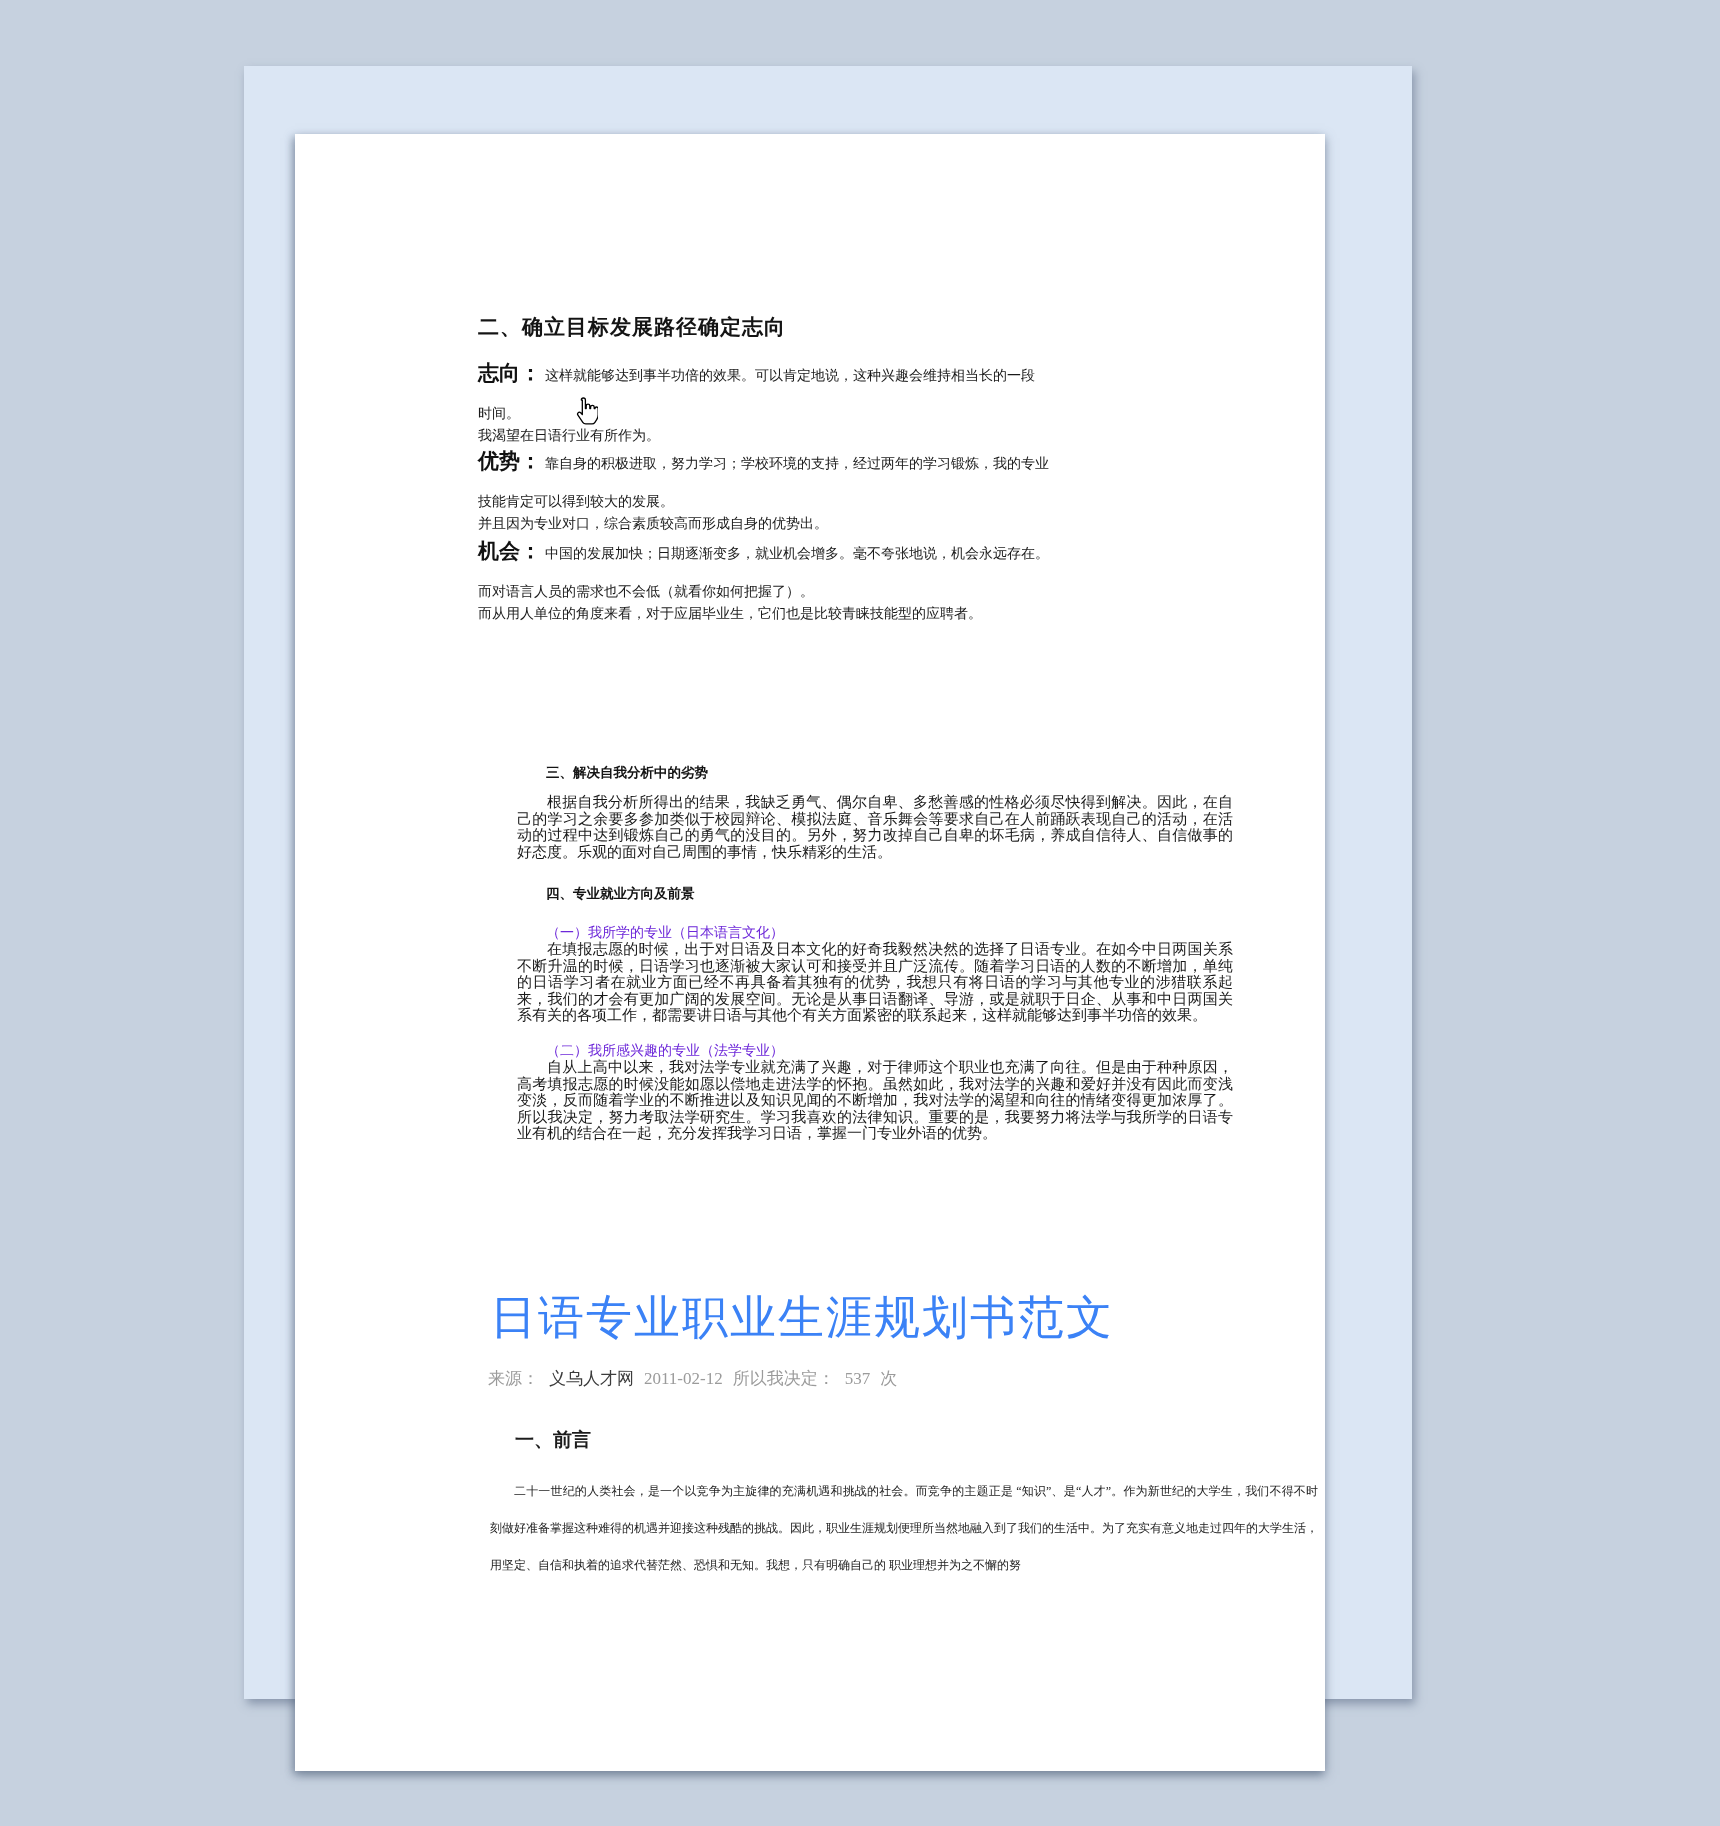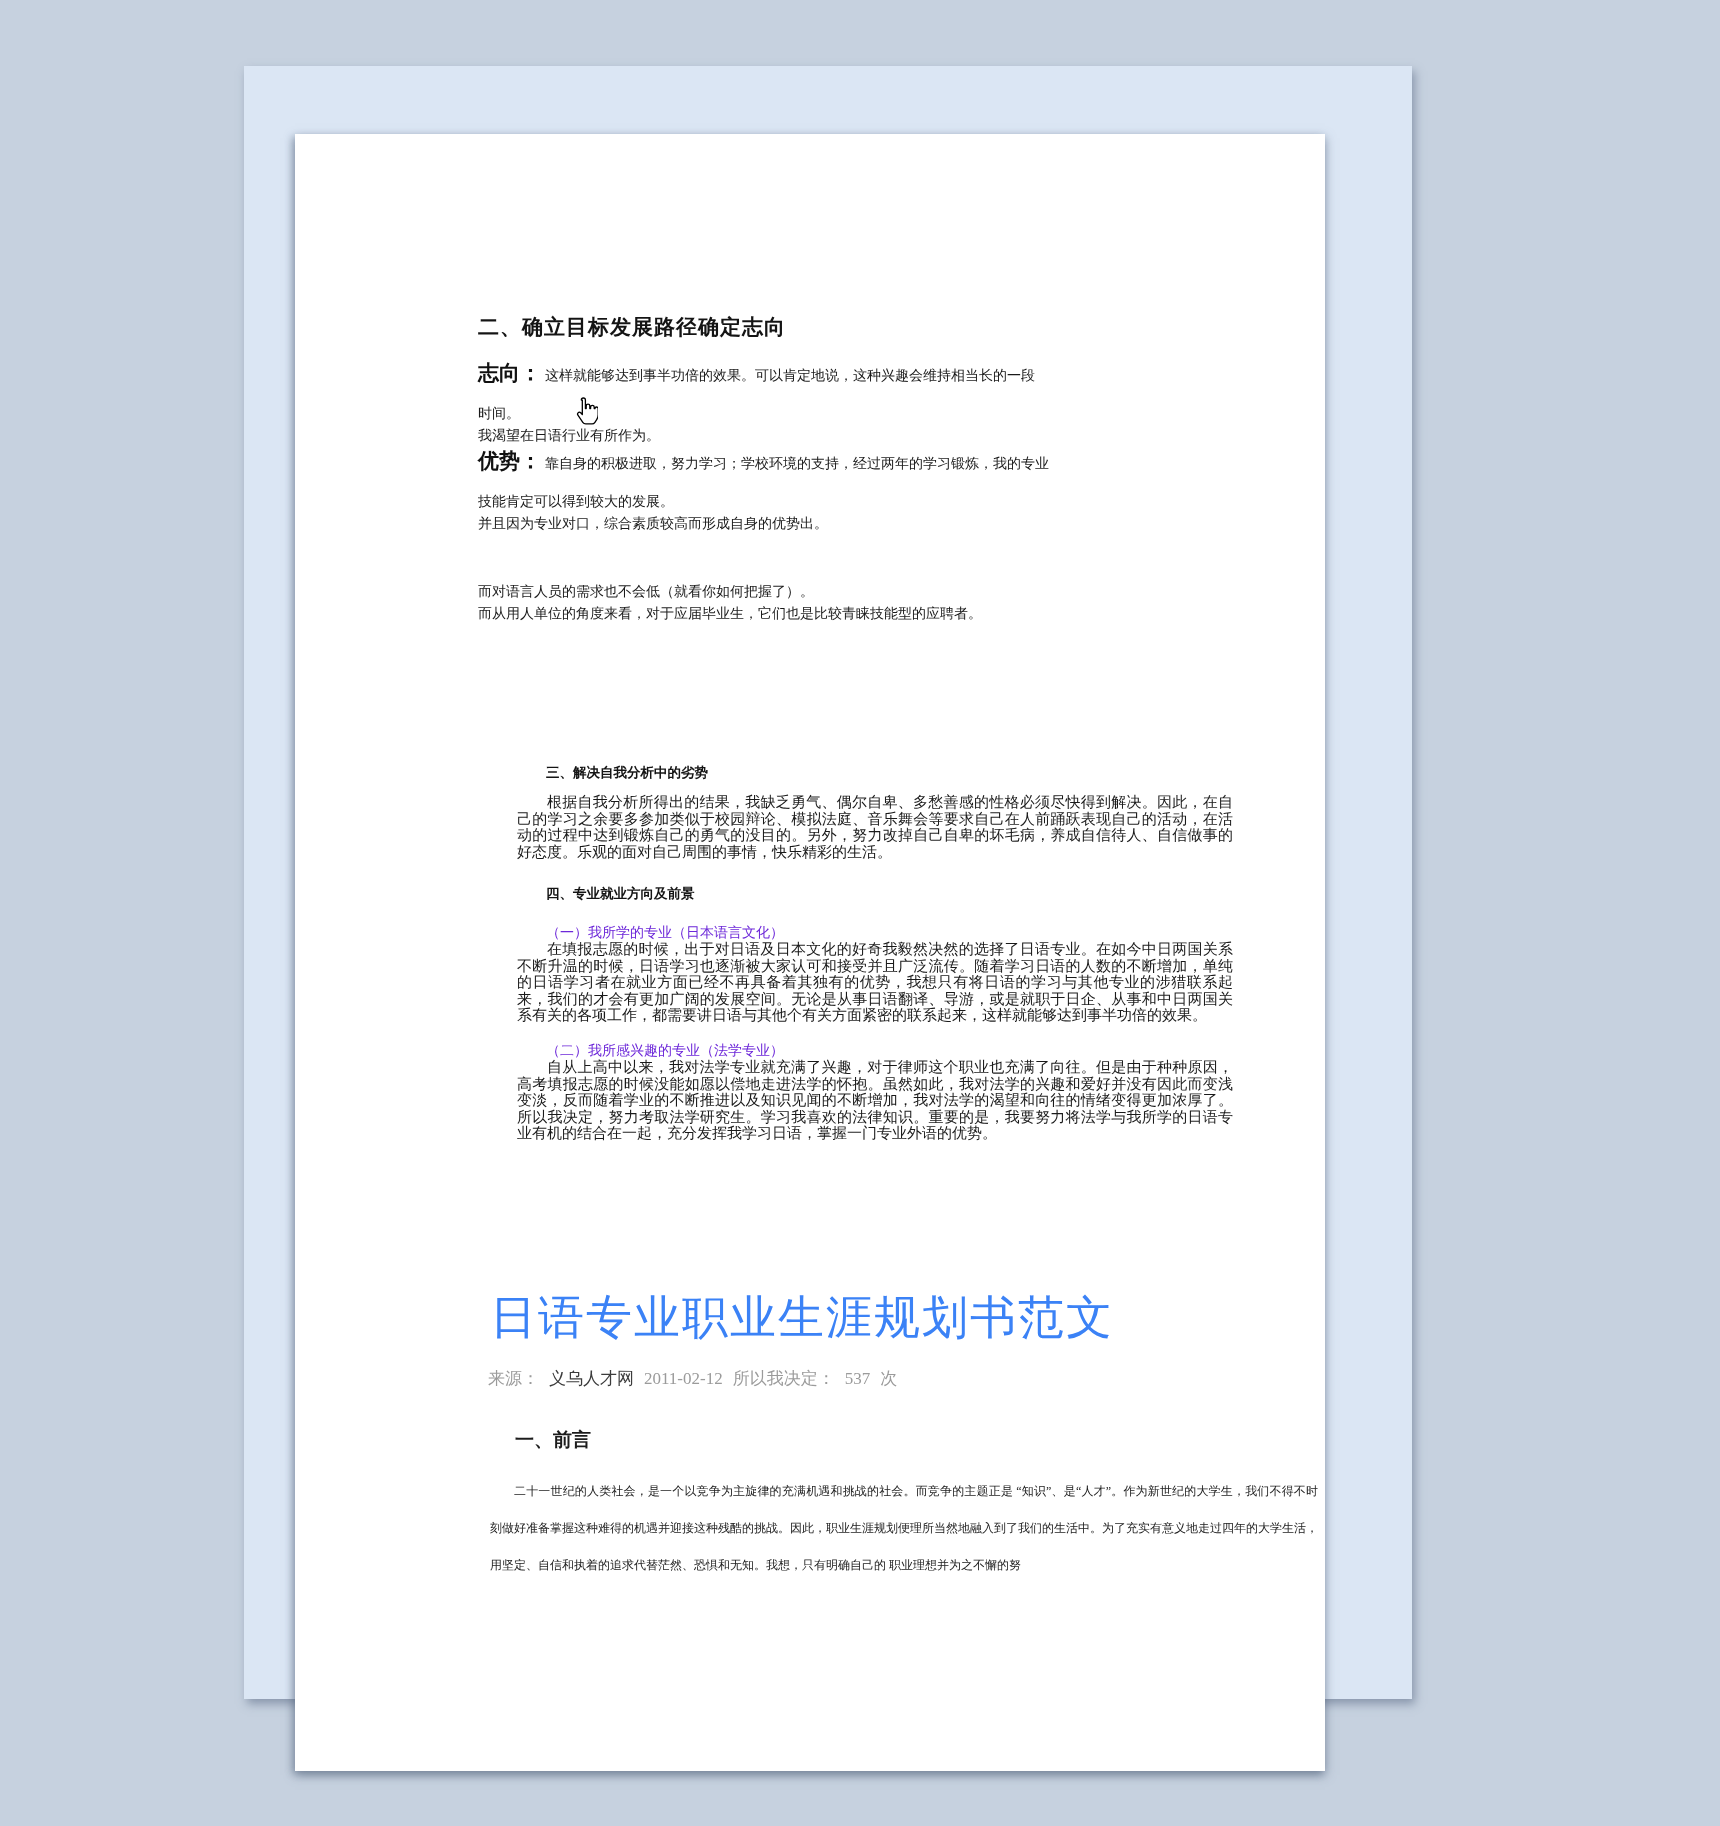--- a/index.html
+++ b/index.html
@@ -81,20 +81,21 @@
   <div class="h2-heading">二、确立目标发展路径确定志向</div>
 
   <div class="sec2-line" style="top:225px"><span class="sec2-label">志向：</span><span>这样就能够达到事半功倍的效果。可以肯定地说，这种兴趣会维持相当长的一段</span></div>
   <div class="sec2-line" style="top:271px">时间。</div>
   <div class="sec2-line" style="top:293px">我渴望在日语行业有所作为。</div>
 
   <div class="sec2-line" style="top:313px"><span class="sec2-label">优势：</span><span>靠自身的积极进取，努力学习；学校环境的支持，经过两年的学习锻炼，我的专业</span></div>
   <div class="sec2-line" style="top:359px">技能肯定可以得到较大的发展。</div>
   <div class="sec2-line" style="top:381px">并且因为专业对口，综合素质较高而形成自身的优势出。</div>
 
+  <div class="sec2-line" style="top:403px"><span class="sec2-label">机会：</span><span>中国的发展加快；日期逐渐变多，就业机会增多。毫不夸张地说，机会永远存在。</span></div>
   <div class="sec2-line" style="top:449px">而对语言人员的需求也不会低（就看你如何把握了）。</div>
   <div class="sec2-line" style="top:471px">而从用人单位的角度来看，对于应届毕业生，它们也是比较青睐技能型的应聘者。</div>
 
   <div class="small-h" style="top:630px">三、解决自我分析中的劣势</div>
   <div class="small-p" style="top:660px">根据自我分析所得出的结果，我缺乏勇气、偶尔自卑、多愁善感的性格必须尽快得到解决。因此，在自己的学习之余要多参加类似于校园辩论、模拟法庭、音乐舞会等要求自己在人前踊跃表现自己的活动，在活动的过程中达到锻炼自己的勇气的没目的。另外，努力改掉自己自卑的坏毛病，养成自信待人、自信做事的好态度。乐观的面对自己周围的事情，快乐精彩的生活。</div>
 
   <div class="small-h" style="top:751px">四、专业就业方向及前景</div>
   <div class="small-sub" style="top:790px">（一）我所学的专业（日本语言文化）</div>
   <div class="small-p" style="top:807px">在填报志愿的时候，出于对日语及日本文化的好奇我毅然决然的选择了日语专业。在如今中日两国关系不断升温的时候，日语学习也逐渐被大家认可和接受并且广泛流传。随着学习日语的人数的不断增加，单纯的日语学习者在就业方面已经不再具备着其独有的优势，我想只有将日语的学习与其他专业的涉猎联系起来，我们的才会有更加广阔的发展空间。无论是从事日语翻译、导游，或是就职于日企、从事和中日两国关系有关的各项工作，都需要讲日语与其他个有关方面紧密的联系起来，这样就能够达到事半功倍的效果。</div>
   <div class="small-sub" style="top:908px">（二）我所感兴趣的专业（法学专业）</div>

